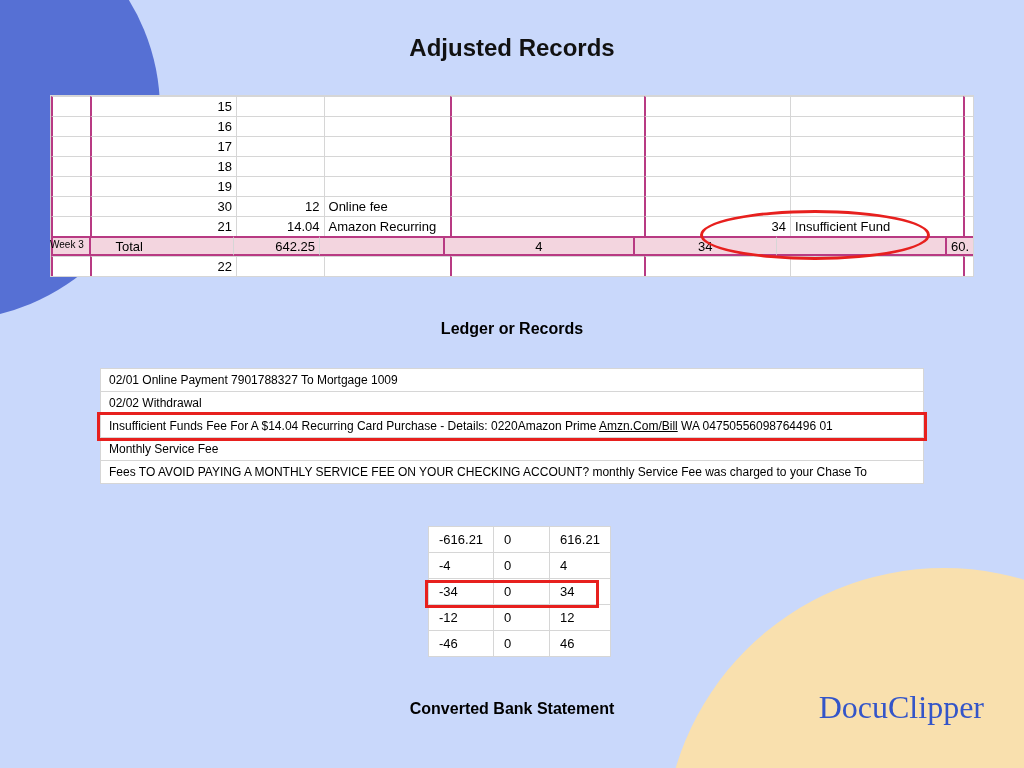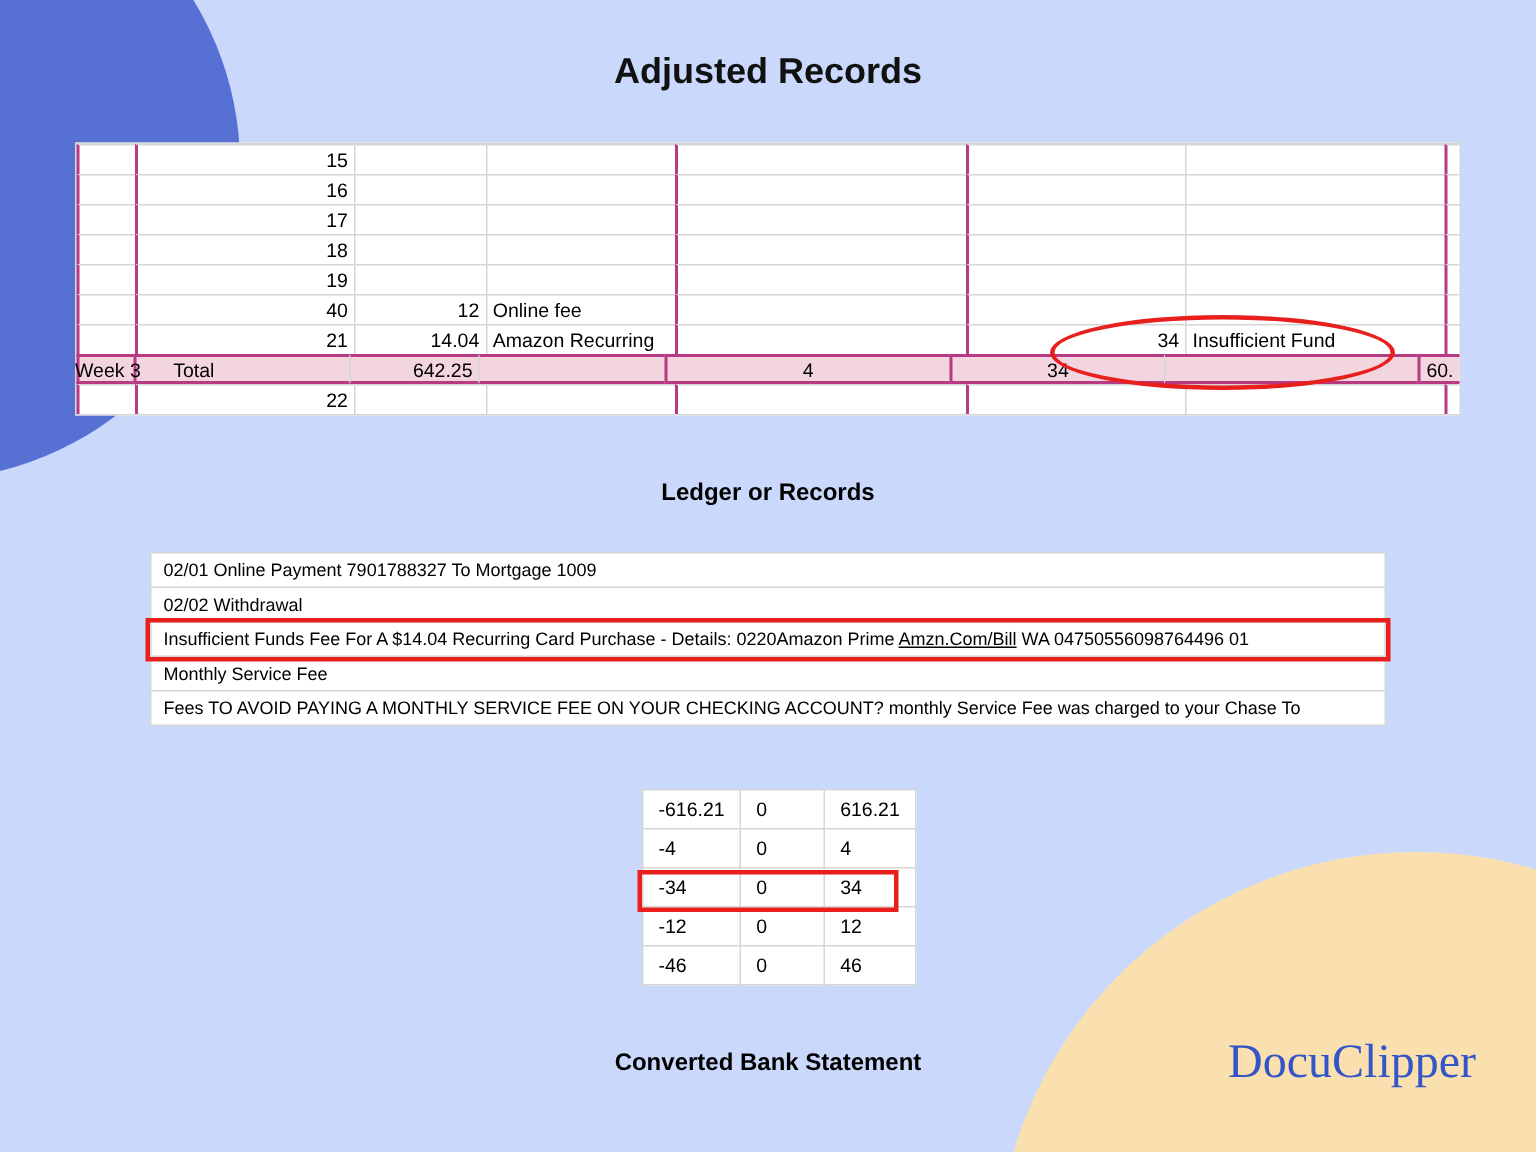--- a/index.html
+++ b/index.html
@@ -62,21 +62,21 @@
 .lg-col-b { width: 150px; justify-content: flex-end; border-left: 2px solid #b83a83; }
 .lg-col-c { width: 90px; justify-content: flex-end; border-left: 1px solid #d6d6d6; }
 .lg-col-d { width: 130px; border-left: 1px solid #d6d6d6; }
 .lg-col-e { width: 200px; border-left: 2px solid #b83a83; }
 .lg-col-f { width: 150px; justify-content: flex-end; border-left: 2px solid #b83a83; }
 .lg-col-g { width: 178px; border-left: 1px solid #d6d6d6; overflow: hidden; white-space: nowrap; }
 .lg-extra { flex: 1; border-left: 2px solid #b83a83; justify-content: flex-end; }
 .total-row { background: #f3d5df; font-weight: 400; }
 .total-row > div { border-top: 2px solid #b83a83; border-bottom: 2px solid #b83a83; }
 .total-row .lg-col-a, .total-row .lg-col-b { border-left: 2px solid #b83a83; }
-.week3 { position: absolute; left: 50px; top: 239px; font-size: 13px; z-index: 5;}
+.week3 { position: absolute; left: 50px; top: 239px; font-size: 10px; z-index: 5;}
 .red-ellipse {
   position: absolute;
   border: 3px solid #e7201e;
   border-radius: 50%;
   width: 230px;
   height: 50px;
   top: 210px;
   left: 700px;
   z-index: 3;
 }
@@ -201,21 +201,21 @@
         <div class="lg-col-b">19</div>
         <div class="lg-col-c"></div>
         <div class="lg-col-d"></div>
         <div class="lg-col-e"></div>
         <div class="lg-col-f"></div>
         <div class="lg-col-g"></div>
         <div class="lg-extra"></div>
     </div>
     <div class="ledger-row">
       <div class="lg-col-a"></div>
-        <div class="lg-col-b">40</div>
+        <div class="lg-col-b">30</div>
         <div class="lg-col-c">12</div>
         <div class="lg-col-d">Online fee</div>
         <div class="lg-col-e"></div>
         <div class="lg-col-f"></div>
         <div class="lg-col-g"></div>
         <div class="lg-extra"></div>
     </div>
     <div class="ledger-row">
       <div class="lg-col-a"></div>
         <div class="lg-col-b">21</div>

